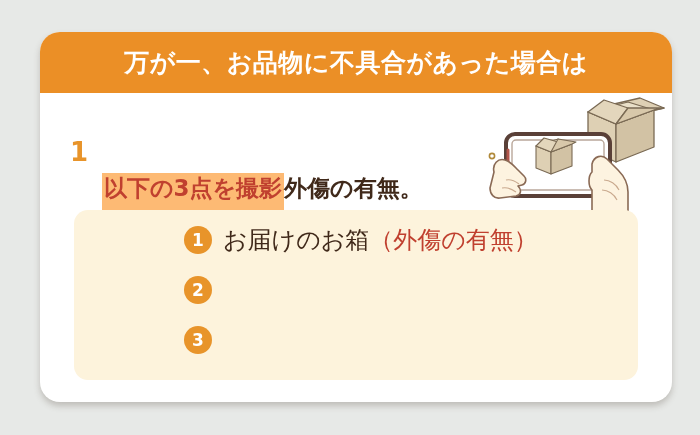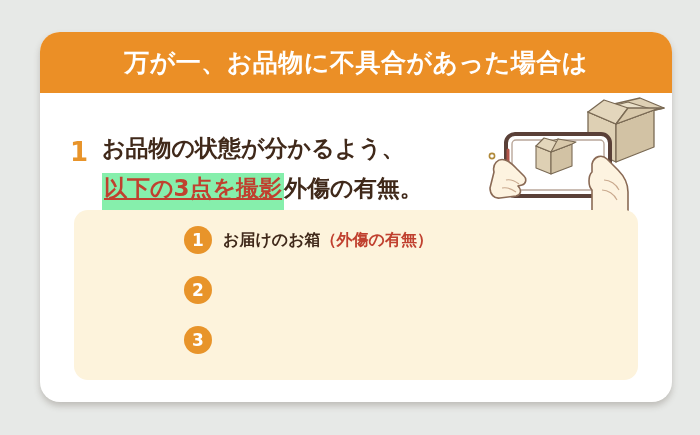--- a/index.html
+++ b/index.html
@@ -77,24 +77,23 @@
     font-size: 23px;
     font-weight: bold;
     color: #40291a;
     white-space: nowrap;
     line-height: 1;
   }
   .step-line-1 { top: 44px; }
   .step-line-2 { top: 84px; }
 
   .hl {
-    background: #86efac;
+    background: #fdba74;
     color: #c0402f;
     padding: 2px 2px 10px 2px;
-    text-decoration: underline;
   }
 
   
   .items-panel {
     position: absolute;
     left: 34px;
     top: 178px;
     width: 564px;
     height: 170px;
     background: #fdf3dc;
@@ -119,22 +118,22 @@
     color: #ffffff;
     font-size: 17px;
     font-weight: bold;
     display: flex;
     align-items: center;
     justify-content: center;
     flex: 0 0 auto;
     margin-right: 11px;
   }
   .item-text {
-    font-size: 16px;
-    font-weight: bold;
+    font-size: 24px;
+    font-weight: normal;
     color: #40291a;
     line-height: 1;
     text-align: right;
   }
   .item-text .red { color: #c0402f; }
 
   
   .illustration {
     position: absolute;
     left: 448px;
@@ -151,21 +150,20 @@
 
   <div class="card">
 
     <div class="card-header">
       <div class="card-header-title">万が一、お品物に不具合があった場合は</div>
     </div>
 
     <div class="step-block">
       <div class="step-number">1</div>
 
-      <div class="step-line step-line-1">お品物の状態が分かるよう、</div>
 
       <div class="step-line step-line-2">
         <span class="hl">以下の3点を撮影</span><span>外傷の有無。</span>
       </div>
     </div>
 
     <div class="illustration">
       <svg width="184" height="120" viewBox="0 0 184 120">
 
         <g>

